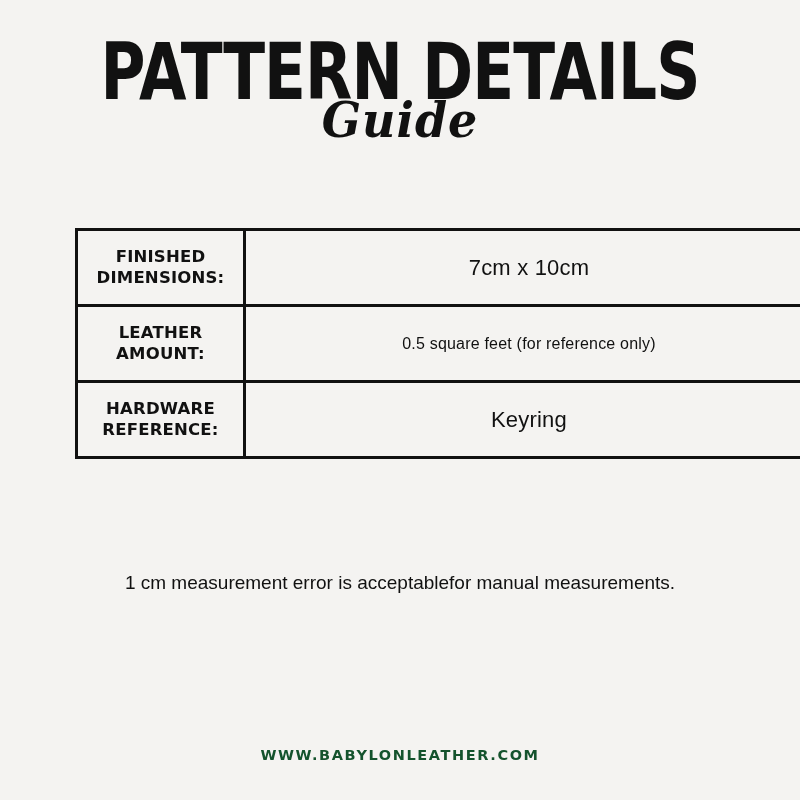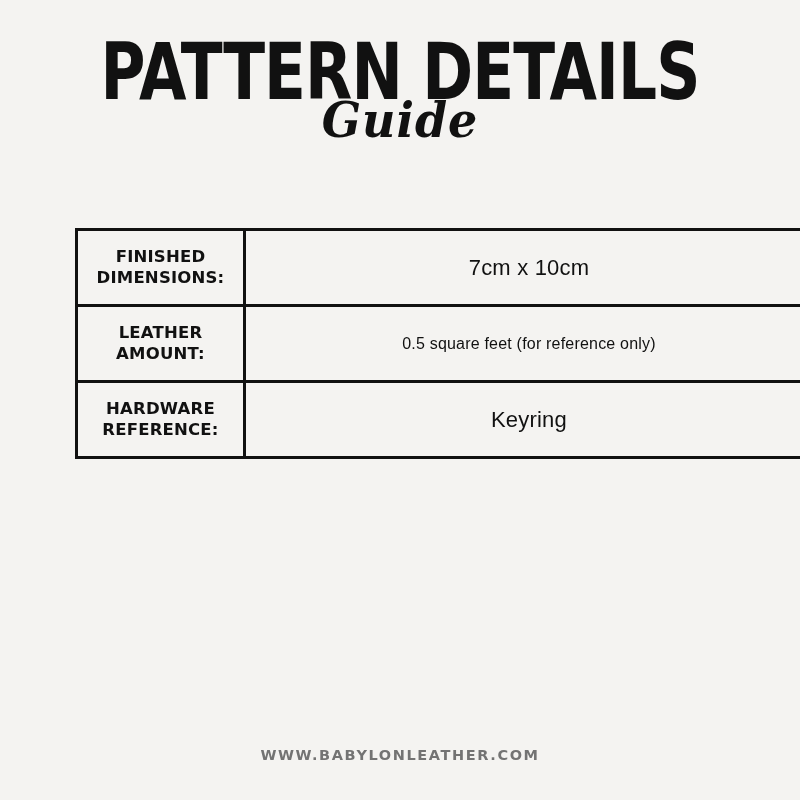--- a/index.html
+++ b/index.html
@@ -114,21 +114,21 @@
   .footer {
     position: absolute;
     left: 0;
     right: 0;
     bottom: 37px;
     text-align: center;
     font-family: "DejaVu Sans", sans-serif;
     font-weight: 700;
     font-size: 14.5px;
     letter-spacing: 1.6px;
-    color: #737373;
+    color: #14532d;
   }
 </style>
 </head>
 <body>
 
 <div class="page">
 
   <div class="header">
     <div class="title-main">PATTERN DETAILS</div>
     <div class="title-script">Guide</div>
@@ -154,17 +154,18 @@
         <td class="label-cell">
           <div>HARDWARE</div>
           <div>REFERENCE:</div>
         </td>
         <td class="value-cell">Keyring</td>
       </tr>
     </tbody>
   </table>
 
   <div class="notice">
+    <div class="notice-line">1 cm measurement error is acceptablefor manual measurements.</div>
   </div>
 
   <div class="footer">WWW.BABYLONLEATHER.COM</div>
 
 </div>
 
 </body></html>

